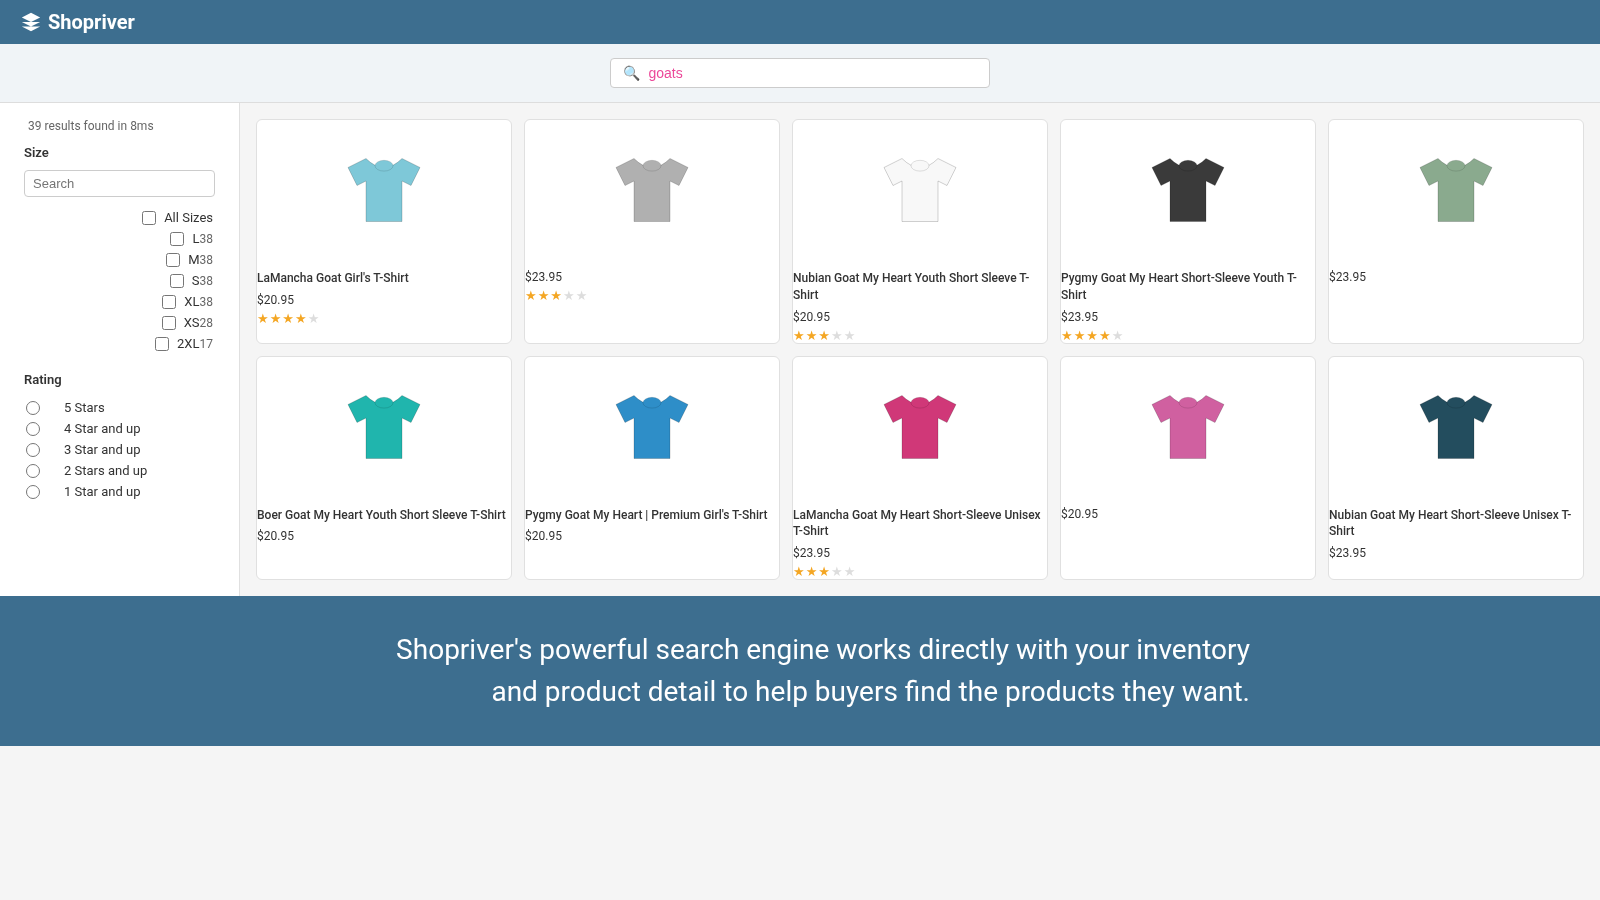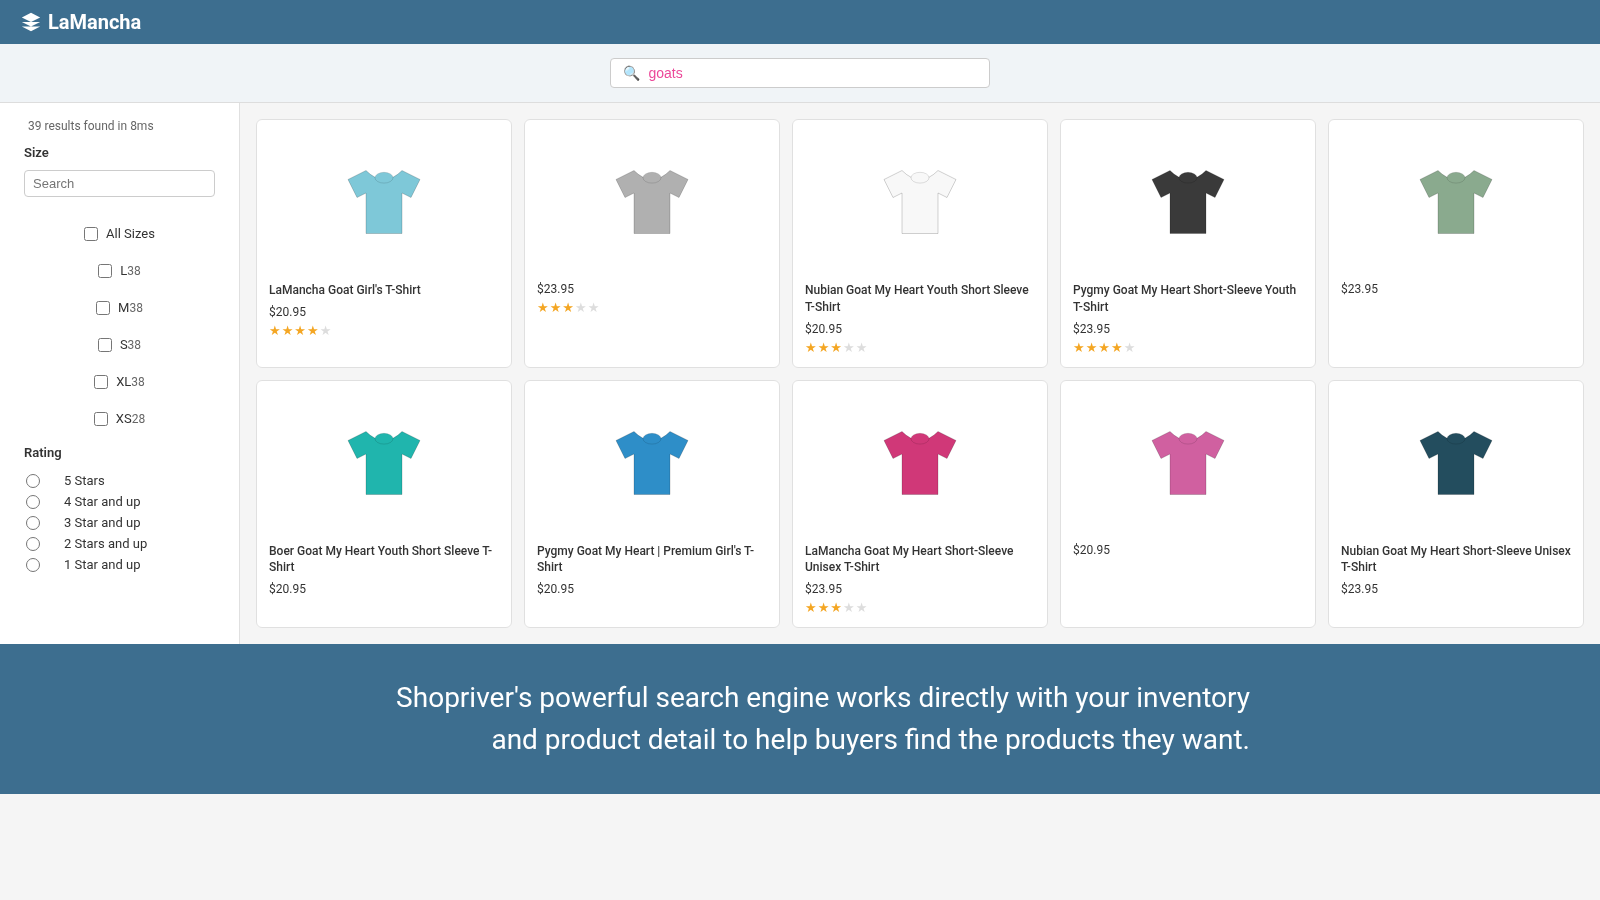--- a/index.html
+++ b/index.html
@@ -95,25 +95,24 @@
       width: 100%;
     }
 
     .size-list {
       max-height: 220px;
       overflow-y: auto;
     }
     .size-item {
       display: flex;
       align-items: center;
-      justify-content: center;
+      justify-content: flex-end;
       padding: 3px 2px;
       font-size: 13px;
       color: #333;
-      margin-top: 16px;
     }
     .size-item-left {
       display: flex;
       align-items: center;
       gap: 8px;
     }
     .size-item input[type="checkbox"] {
       width: 14px;
       height: 14px;
       accent-color: #3d6e8f;
@@ -144,21 +143,21 @@
     }
     .products-grid {
       display: grid;
       grid-template-columns: repeat(5, 1fr);
       gap: 12px;
     }
     .product-card {
       background: white;
       border: 1px solid #e0e0e0;
       border-radius: 6px;
-      padding: 12px;
+      padding: 0;
       cursor: pointer;
     }
     .product-image {
       width: 100%;
       height: 140px;
       display: flex;
       align-items: center;
       justify-content: center;
       margin-bottom: 10px;
       border-radius: 4px;
@@ -198,21 +197,21 @@
     }
   </style>
 </head>
 <body>
 
 <header class="header">
   <div class="logo">
     <svg class="logo-icon" viewBox="0 0 24 24" fill="white">
       <path d="M12 2L2 7l10 5 10-5-10-5zM2 17l10 5 10-5M2 12l10 5 10-5"></path>
     </svg>
-    <span>LaMancha</span>
+    <span>Shopriver</span>
   </div>
 </header>
 
 <div class="search-area">
   <div class="search-bar">
     <span class="search-icon-main">🔍</span>
     <input type="text" value="goats" style="">
   </div>
 </div>
 

